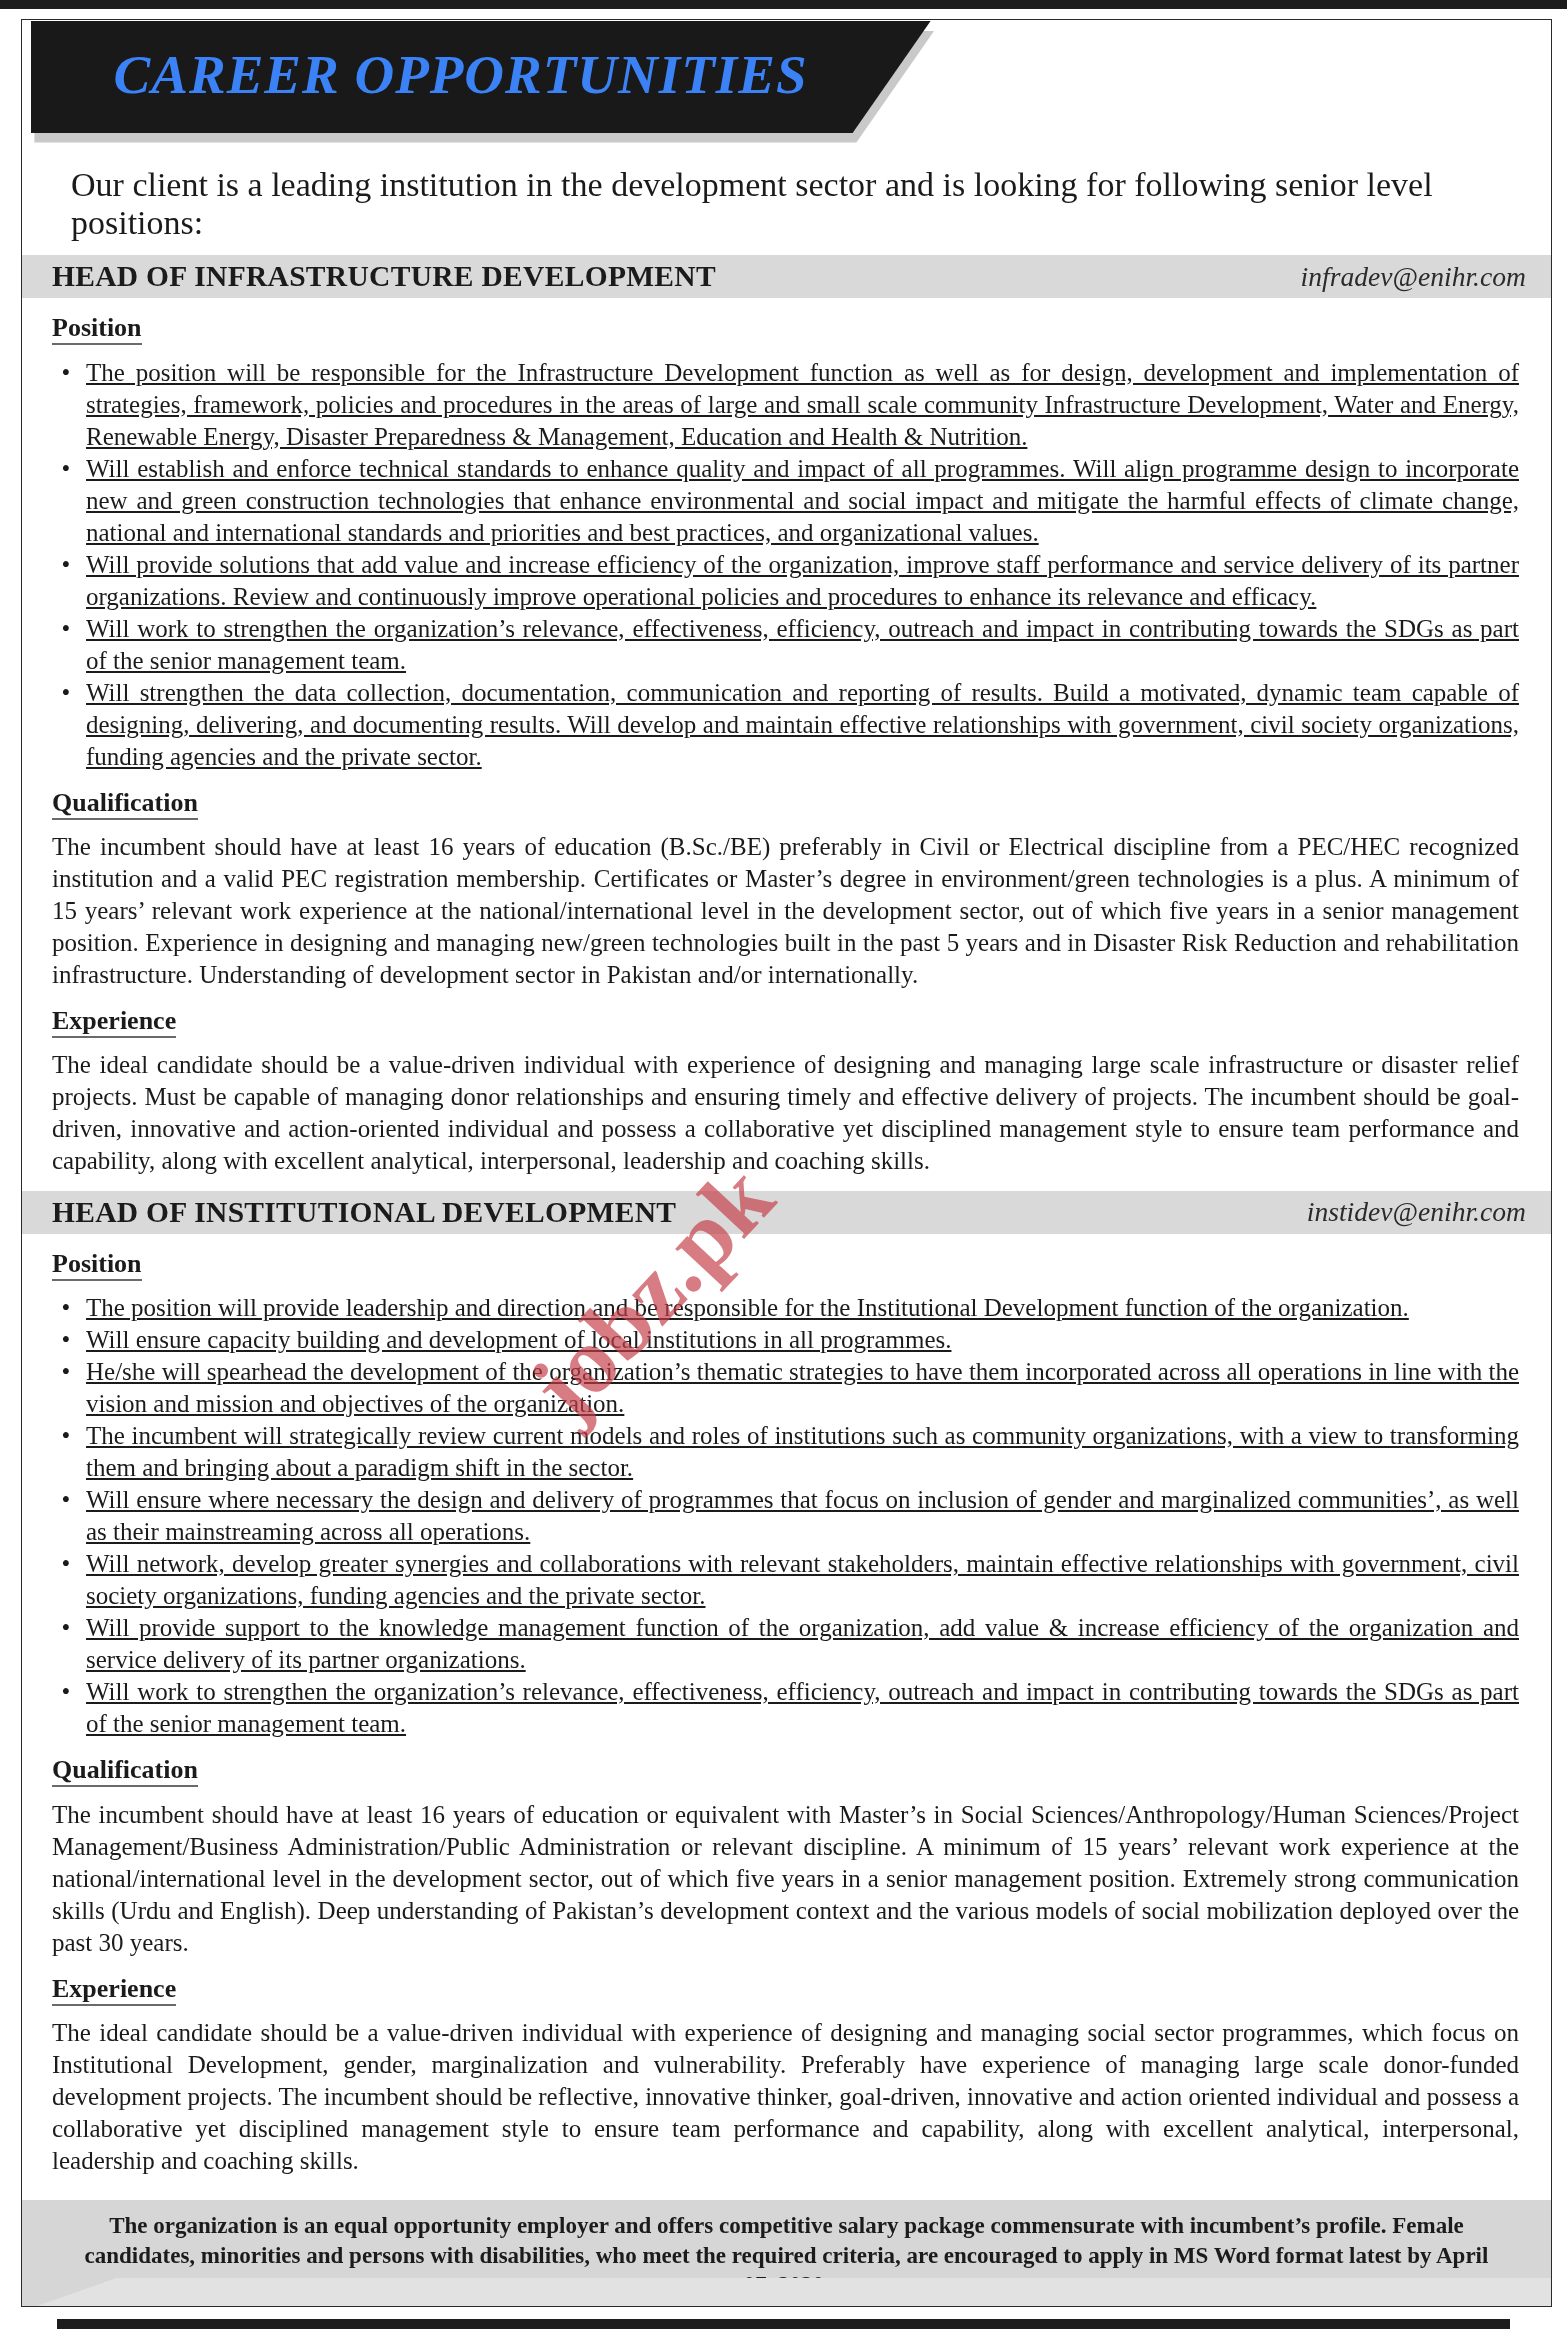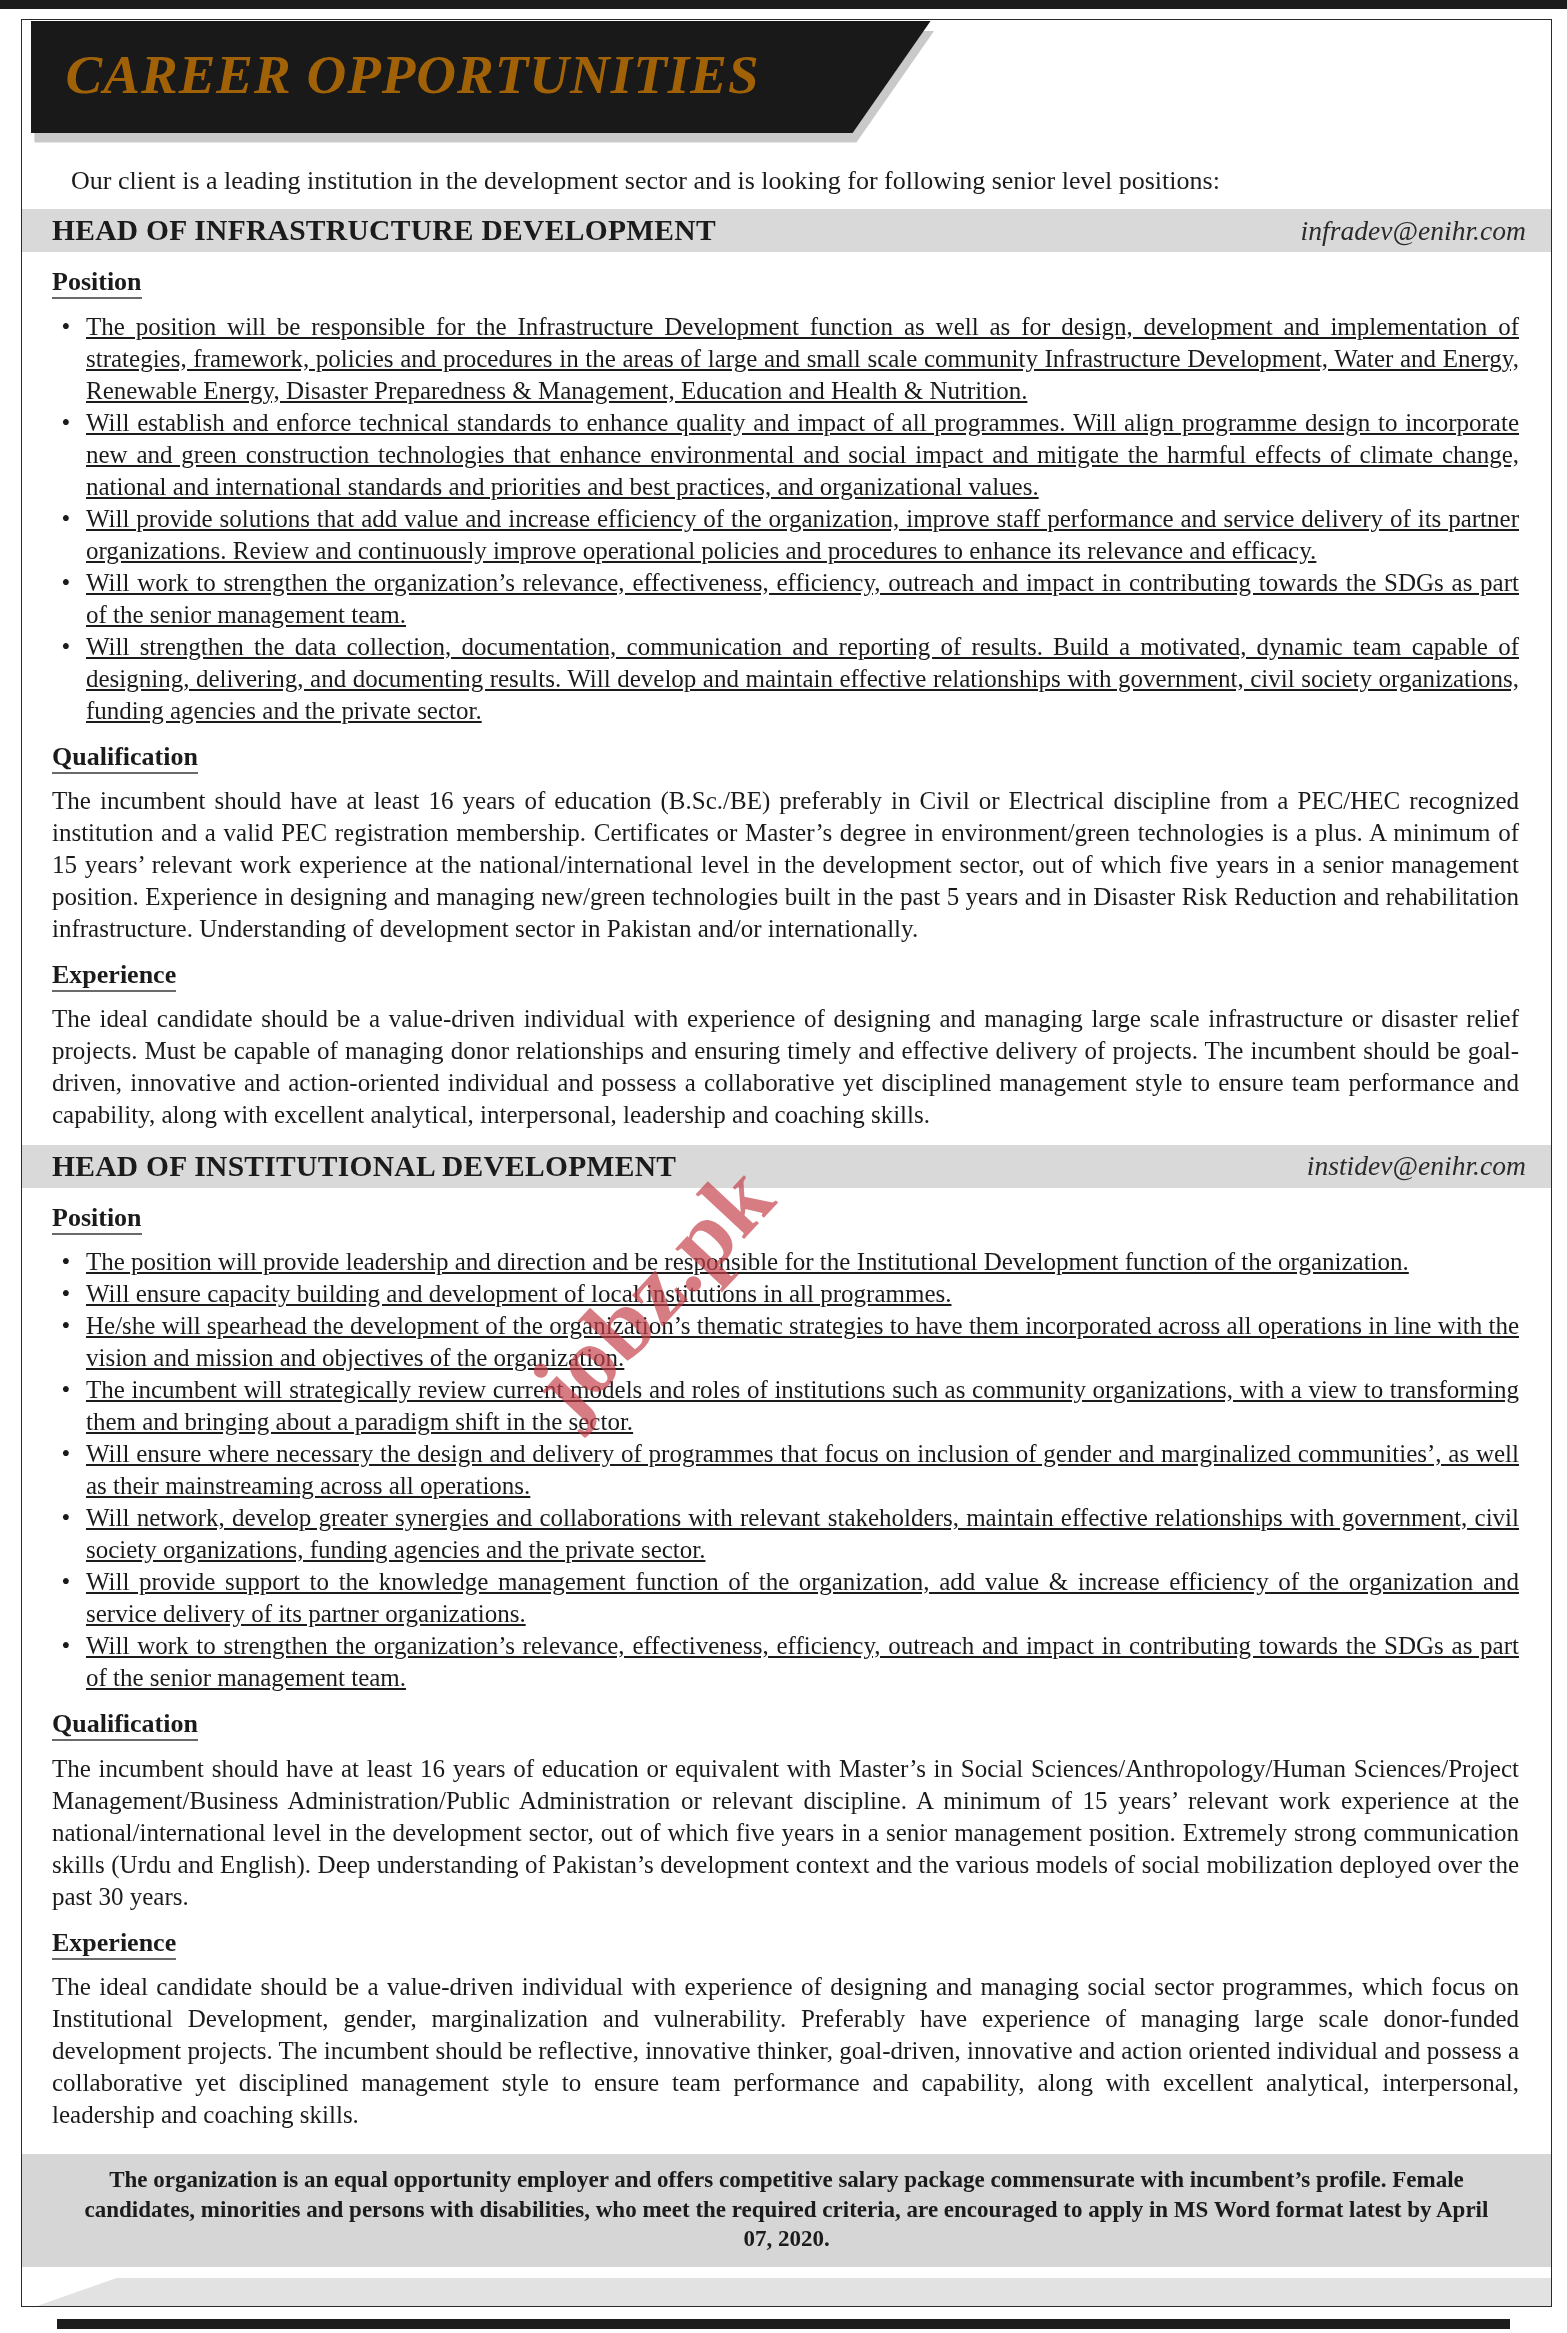--- a/index.html
+++ b/index.html
@@ -19,25 +19,25 @@
   .banner-wrap { position:relative; width:913px; height:124px; margin:1px 0 0 8.6px; }
   .banner-shadow {
     position:absolute; left:3.8px; top:9.5px; width:900px; height:112px; background:#c9c9c9;
     clip-path:polygon(0 0, 100% 0, calc(100% - 78px) 100%, 0 100%);
   }
   .banner {
     position:absolute; left:0; top:0; width:900px; height:112px; background:#191919;
     clip-path:polygon(0 0, 100% 0, calc(100% - 78px) 100%, 0 100%);
   }
   .banner-title {
-    color:#a16207; font-size:55px; font-weight:bold; font-style:italic;
-    line-height:108px; padding-left:35px; letter-spacing:1px; white-space:nowrap;
+    color:#3b82f6; font-size:55px; font-weight:bold; font-style:italic;
+    line-height:108px; padding-left:83px; letter-spacing:1px; white-space:nowrap;
   }
 
-  .intro { font-size:26px; margin:21px 34px 13.3px 49px; }
+  .intro { font-size:34px; margin:21px 34px 13.3px 49px; }
 
   .job-bar {
     background:#d9d9d9; height:43px; display:flex; align-items:center;
     justify-content:space-between; padding:0 25px 0 30px; margin-top:13.3px;font-family:Liberation Serif, serif;
   }
   .job-title { font-size:29.5px; font-weight:bold; letter-spacing:0.3px; }
   .job-email { font-size:27.6px; font-style:italic; color:#2b2b2b; }
 
   .job-body { padding:0 32px 0 30px; }
   .sec-heading {

